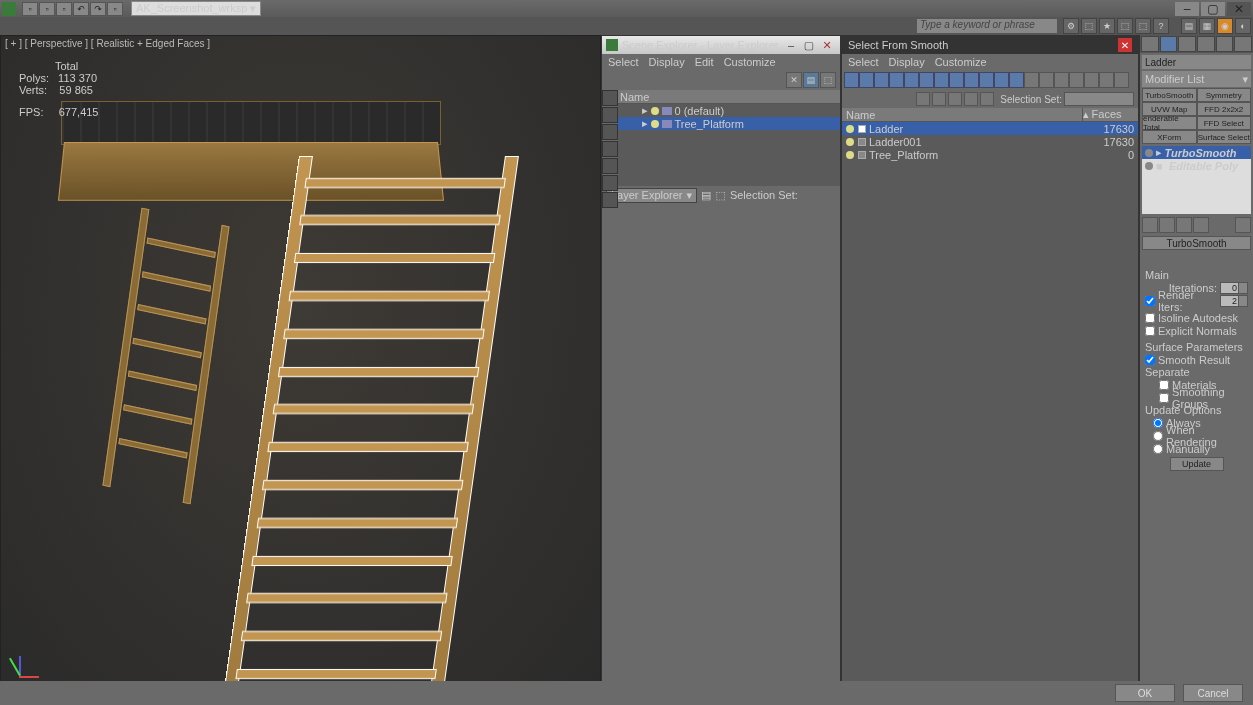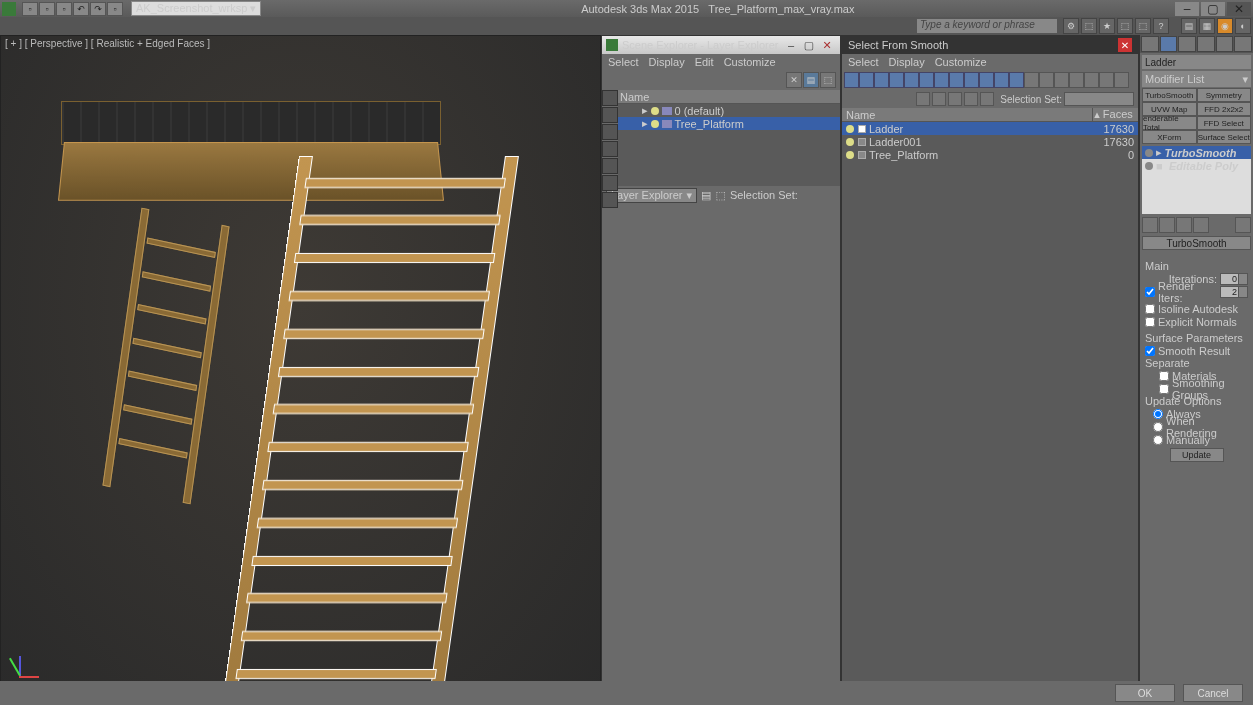--- a/index.html
+++ b/index.html
@@ -82,21 +82,21 @@
 .ss-title .spacer{flex:1}
 .ss-title .xo{width:14px;height:14px;background:#c33;color:#fff;display:flex;align-items:center;justify-content:center;font-size:10px}
 .ss-tb{height:20px;display:flex;align-items:center;gap:0px;padding:0 2px;background:#6a6a6a;flex-wrap:wrap}
 .ss-tb .sb{width:15px;height:16px;background:#5a7aaa;border:1px solid #446;font-size:8px;display:flex;align-items:center;justify-content:center}
 .ss-tb .sb.plain{background:#777;border:1px solid #555}
 .ss-tb2{height:18px;display:flex;align-items:center;gap:2px;padding:0 4px}
 .ss-tb2 .sb{width:14px;height:14px;background:#777;border:1px solid #555}
 .ss-tb2 .lbl{font-size:10px;margin-left:4px}
 .ss-cols{height:14px;background:#7a7a7a;display:flex;align-items:center;font-size:10px;border-bottom:1px solid #555}
 .ss-cols .c1{flex:1;padding-left:4px}
-.ss-cols .c2{width:46px;text-align:center;padding-right:4px;border-left:1px solid #555}
+.ss-cols .c2{width:56px;text-align:left;padding-right:4px;border-left:1px solid #555}
 .ss-list{background:#5a5a5a;height:570px}
 .srow{height:13px;display:flex;align-items:center;font-size:10px}
 .srow .bulb{width:8px;height:8px;border-radius:50%;background:#dd8;margin:0 4px}
 .srow .sq{width:8px;height:8px;background:#888;margin-right:3px;border:1px solid #aaa}
 .srow .sname{flex:1}
 .srow .sfaces{width:46px;text-align:right;padding-right:4px}
 .srow.sel{background:#3860a8;color:#fff}
 .srow.sel .sq{background:#fff}
 .ss-footer{position:absolute;bottom:0;left:0;right:0;height:24px;background:#6a6a6a;display:flex;align-items:center;justify-content:flex-end;gap:8px;padding:0 10px}
 .ss-footer button{width:60px;height:18px;background:#888;border:1px solid #555;color:#ddd;font-size:10px}
@@ -109,21 +109,21 @@
 .cp-btnrow{display:flex;gap:0;margin:0 2px}
 .cp-btnrow .cb{flex:1;height:14px;background:#888;border:1px solid #555;font-size:8px;display:flex;align-items:center;justify-content:center;color:#222}
 .mod-stack{background:#ddd;margin:2px;height:68px;color:#222;font-size:10px}
 .mod-row{height:13px;display:flex;align-items:center;padding:0 3px;gap:3px}
 .mod-row.sel2{background:#3860a8;color:#fff}
 .mod-row .bulb2{width:8px;height:8px;border-radius:50%;background:#888}
 .mod-row b{font-style:italic;font-weight:bold}
 .cp-iconrow{height:18px;display:flex;gap:1px;margin:2px;align-items:center}
 .cp-iconrow .ci{width:16px;height:16px;background:#777;border:1px solid #555}
 .rollout-head{height:14px;background:#888;margin:2px 2px 0;color:#222;font-size:10px;text-align:center;border:1px solid #555;display:flex;align-items:center;justify-content:center}
-.rollout{background:#6a6a6a;margin:0 2px;padding:10px 3px;font-size:10px;color:#ccc}
+.rollout{background:#6a6a6a;margin:0 2px;padding:19px 3px;font-size:10px;color:#ccc}
 .rollout .rrow{display:flex;align-items:center;height:13px;gap:3px}
 .rollout .spin{width:28px;height:12px;background:#bbb;color:#222;text-align:right;padding-right:10px;font-size:9px;position:relative;border:1px solid #555}
 .rollout .spin::after{content:"";position:absolute;right:0;top:0;width:8px;height:100%;background:#888;border-left:1px solid #555}
 .rollout input[type=checkbox],.rollout input[type=radio]{width:10px;height:10px;margin:0}
 .rollout .upd-btn{width:54px;height:14px;background:#888;border:1px solid #555;color:#222;font-size:9px;margin:2px auto;display:block}
 </style>
 </head>
 <body>
 
 <div class="titlebar">
@@ -131,23 +131,20 @@
   <div class="tb-btns">
     <div class="tb-btn">▫</div>
     <div class="tb-btn">▫</div>
     <div class="tb-btn">▫</div>
     <div class="tb-btn">↶</div>
     <div class="tb-btn">↷</div>
     <div class="tb-btn">▫</div>
   </div>
   <div class="workspace">
     <span>AK_Screenshot_wrksp</span> <span>▾</span>
-  </div>
-  <div class="app-title">
-    <span>Autodesk 3ds Max 2015</span>&nbsp;&nbsp;&nbsp;<span>Tree_Platform_max_vray.max</span>
   </div>
   <div class="win-ctrl">
     <div class="wc">–</div>
     <div class="wc">▢</div>
     <div class="wc close">✕</div>
   </div>
 </div>
 
 <div class="toolbar2">
   <div class="search">Type a keyword or phrase</div>
@@ -196,20 +193,26 @@
           <div class="rung" style="top:53%"></div>
         <div class="rung" style="top:60%"></div>
           <div class="rung" style="top:67%"></div>
         <div class="rung" style="top:74%"></div>
           <div class="rung" style="top:81%"></div>
         <div class="rung" style="top:88%"></div>
           <div class="rung" style="top:95%"></div>
       </div>
     </div>
     <div class="vp-label">[ + ] [ Perspective ] [ Realistic + Edged Faces ]</div>
+    <div class="stats">
+      <div style="padding-left:36px">Total</div>
+      <div>Polys:   113 370</div>
+      <div>Verts:    59 865</div>
+      <div style="margin-top:10px">FPS:     677,415</div>
+    </div>
     <div class="gizmo">
       <div class="ax z"></div>
         <div class="ax x"></div>
         <div class="ax y"></div>
     </div>
     <div class="timeline">
       <div class="slider"></div>
       <span style="margin-left:-170px">0 / 225</span>
     </div>
   </div>

